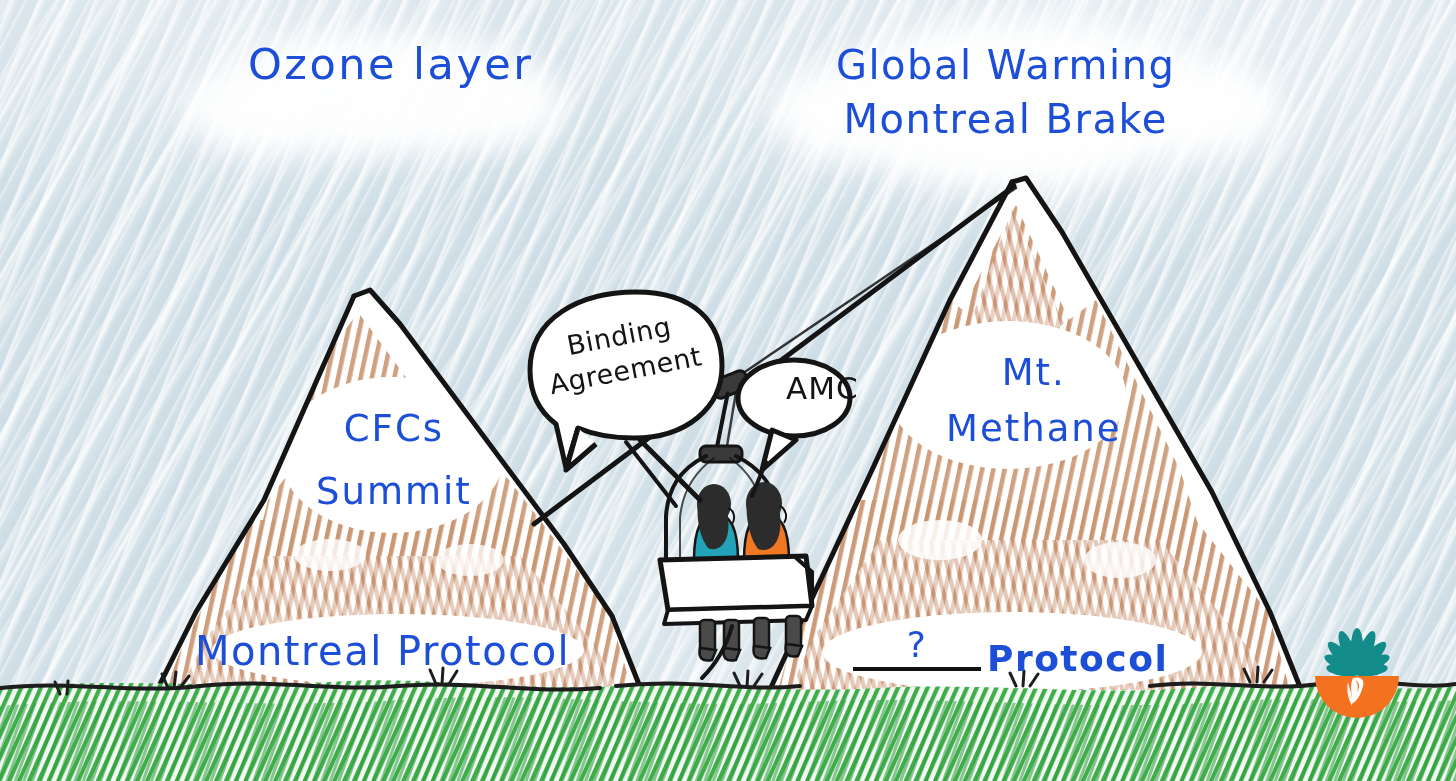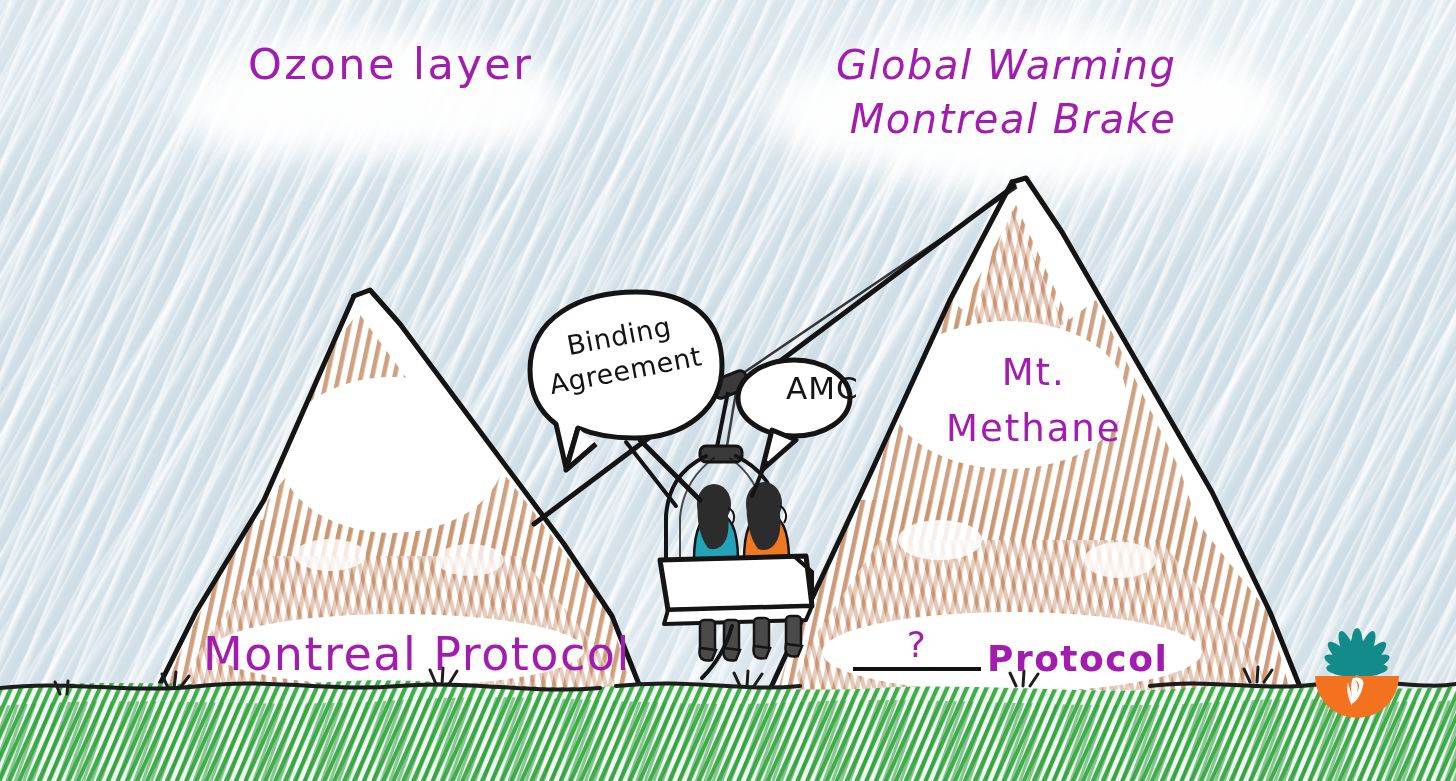--- a/index.html
+++ b/index.html
@@ -54,45 +54,45 @@
       radial-gradient(ellipse 70% 50% at 50% 96%, rgba(255,255,255,.35), rgba(255,255,255,0) 75%);
   }
 
   
   .layer{ position:absolute; inset:0; width:1456px; height:781px; }
 
   
   .art-text{
     position:absolute;
     font-family:"DejaVu Sans", sans-serif;
-    color:#a21caf;
+    color:#1d4ed8;
     white-space:nowrap;
     letter-spacing:1px;
     line-height:1.12;
     text-align:center;
     font-weight:400;
   }
 
   #label-ozone{
     left:248px; top:40px;
     font-size:43px; letter-spacing:2.5px;
   }
   #label-gwe{
     left:836px; top:38px;
     font-size:40px; letter-spacing:1.5px;
-    text-align:right; line-height:1.35;font-style:italic;
+    text-align:center; line-height:1.35;
   }
   #label-cfcs{
     left:316px; top:398px;
     font-size:37px; letter-spacing:2px;
     text-align:center; line-height:1.7;
   }
   #label-montreal{
-    left:203px; top:629px;
-    font-size:46px; letter-spacing:1.5px;
+    left:195px; top:629px;
+    font-size:40px; letter-spacing:1.5px;
   }
   #label-methane{
     left:905px; top:345px;
     font-size:37px; letter-spacing:2px;
     text-align:center; line-height:1.5;margin-left:41px;
   }
   #label-protocol-blank{
     left:853px; top:629px;
     font-size:36px; letter-spacing:1.5px;
     display:flex; align-items:baseline;
@@ -339,20 +339,24 @@
     </g>
   </svg>
 
   <div class="art-text" id="label-ozone">Ozone layer</div>
 
   <div class="art-text" id="label-gwe">
     <div>Global Warming</div>
     <div>Montreal Brake</div>
   </div>
 
+  <div class="art-text" id="label-cfcs">
+    <div>CFCs</div>
+    <div>Summit</div>
+  </div>
 
   <div class="art-text" id="label-montreal">Montreal Protocol</div>
 
   <div class="art-text" id="label-methane">
     <div>Mt.</div>
     <div>Methane</div>
   </div>
 
   <div class="art-text" id="label-protocol-blank">
     <span class="blank">

